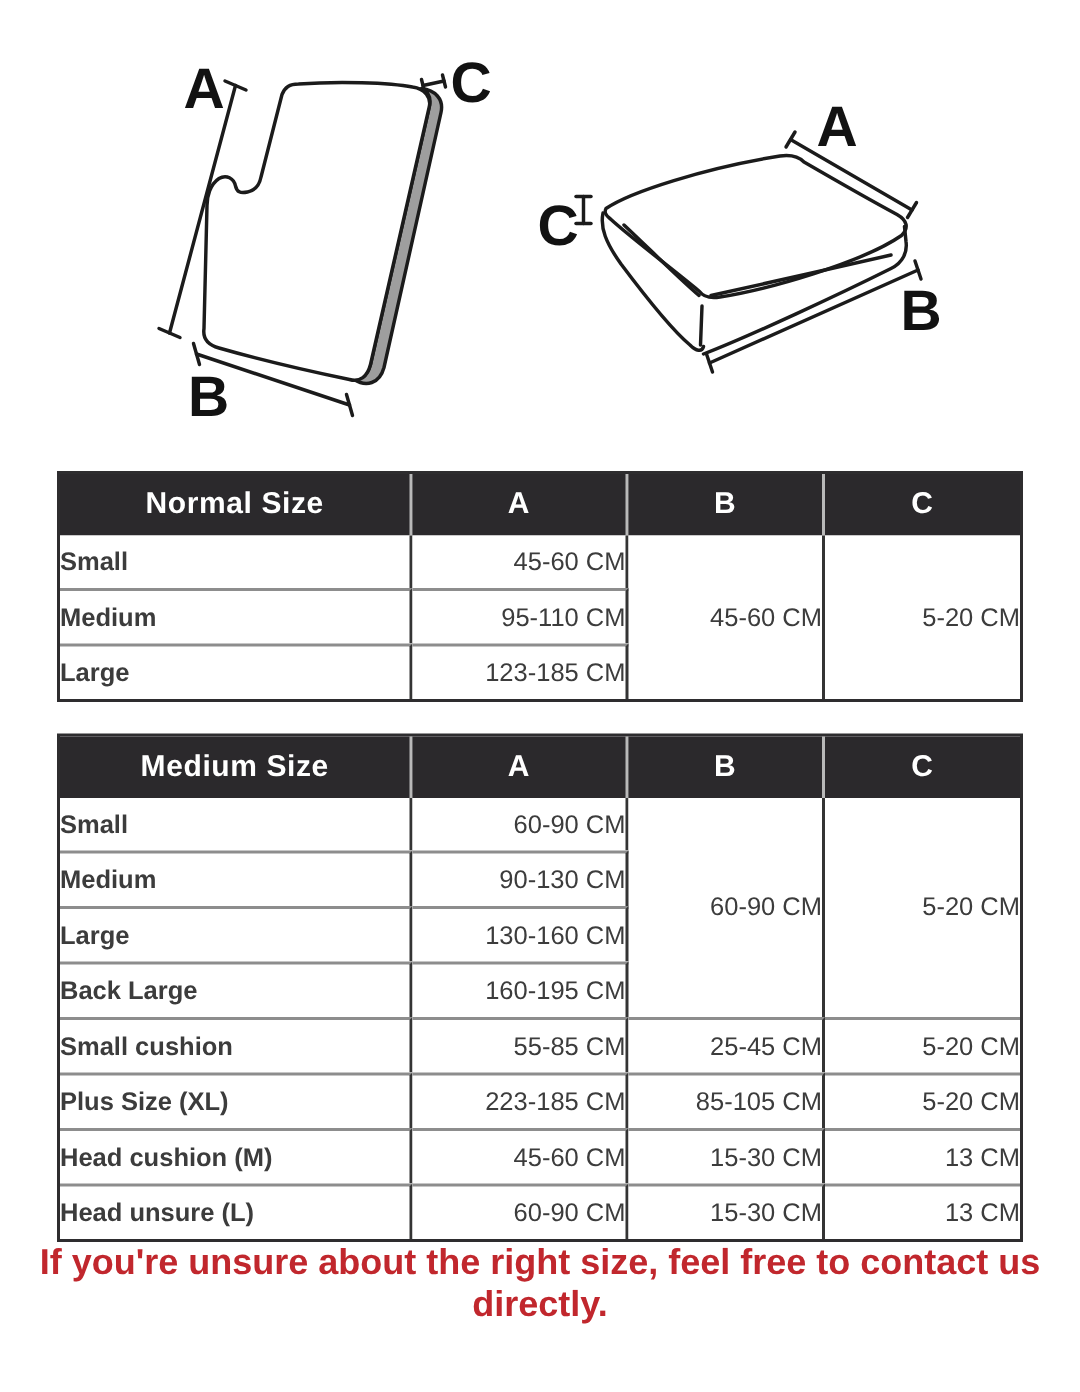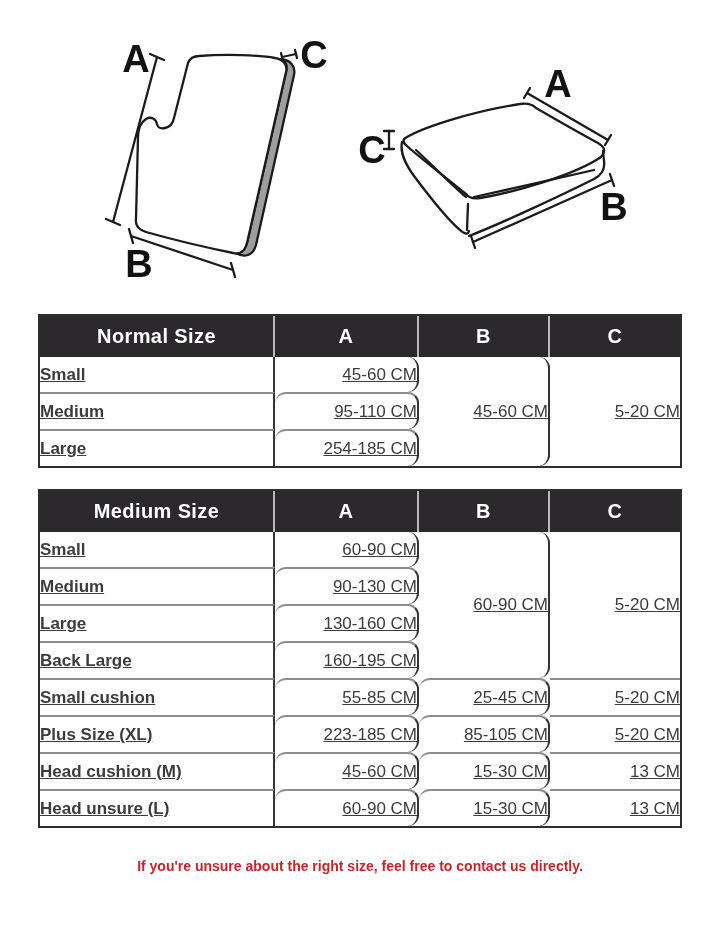--- a/index.html
+++ b/index.html
@@ -43,39 +43,37 @@
   }
   table.size-table th:last-child { border-right: none; }
   table.size-table td {
     height: 35px;
     padding: 0;
     background: #ffffff;
     border-top: 2px solid #8d8d8d;
     font-size: 17px;
     color: #3c3c3c;
     vertical-align: middle;
-    text-decoration: underline;
   }
   table.size-table tbody tr:first-child td { border-top: none; }
   td.label-cell {
     text-align: left;
     padding-left: 14px;
     font-weight: bold;
     font-size: 18px;
     color: #1e1e1e;
     border-right: 2px solid #343434;
   }
   td.value-cell { text-align: right; padding-right: 13px; }
-  td.col-a, td.col-b { border-right: 2px solid #343434; border-radius: 11px; }
+  td.col-a, td.col-b { border-right: 2px solid #343434; }
   td.col-c { border-right: none; }
   .footer-note {
-    margin-top: 30px;
     width: 720px;
     text-align: center;
-    font-size: 14px;
+    font-size: 24px;
     font-weight: bold;
     color: #c1272d;
   }
 </style>
 </head>
 <body>
 
 <svg class="diagram-area" viewBox="0 0 720 310">
 
   <g fill="none" stroke="#1b1b1b" stroke-width="2.3" stroke-linecap="round" stroke-linejoin="round">
@@ -164,21 +162,21 @@
         <td class="value-cell col-a">45-60 CM</td>
         <td class="value-cell col-b" rowspan="3">45-60 CM</td>
         <td class="value-cell col-c" rowspan="3">5-20 CM</td>
       </tr>
       <tr>
         <td class="label-cell">Medium</td>
         <td class="value-cell col-a">95-110 CM</td>
       </tr>
       <tr>
         <td class="label-cell">Large</td>
-        <td class="value-cell col-a">254-185 CM</td>
+        <td class="value-cell col-a">123-185 CM</td>
       </tr>
     </tbody>
   </table>
 </div>
 
 <div class="table-wrap enlarge">
   <table class="size-table">
     <colgroup>
       <col style="width:235px">
         <col style="width:144px">

